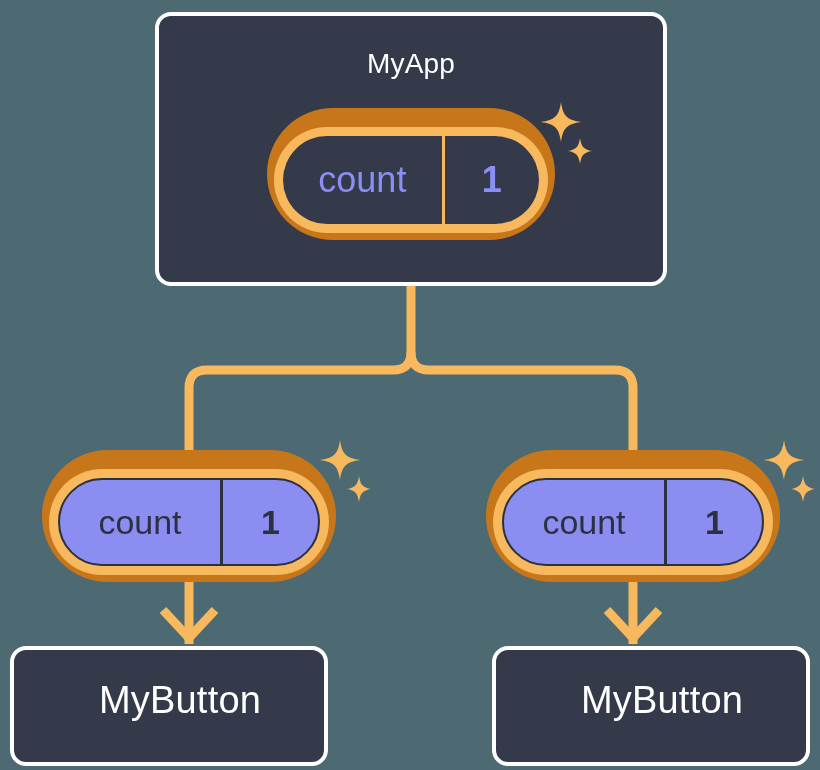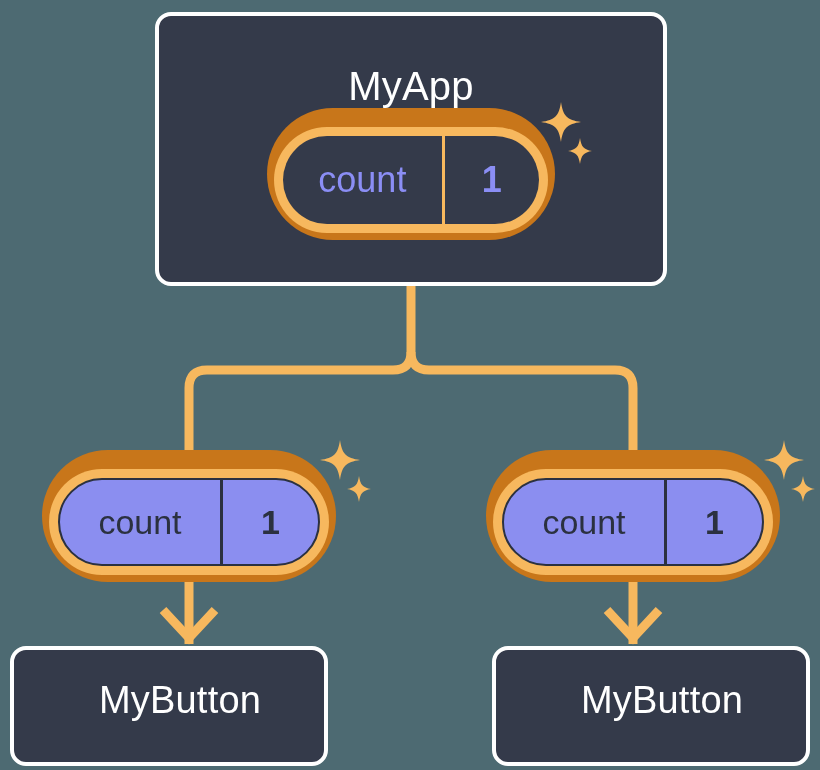--- a/index.html
+++ b/index.html
@@ -42,22 +42,22 @@
     letter-spacing: 0.2px;
   }
 
   #box-myapp {
     left: 155px;
     top: 12px;
     width: 512px;
     height: 274px;
   }
   #title-myapp {
-    top: 48px;
-    font-size: 40px;
+    top: 32px;
+    font-size: 28px;
   }
 
   #box-btn-left {
     left: 10px;
     top: 646px;
     width: 318px;
     height: 120px;
   }
   #box-btn-right {
     left: 492px;

